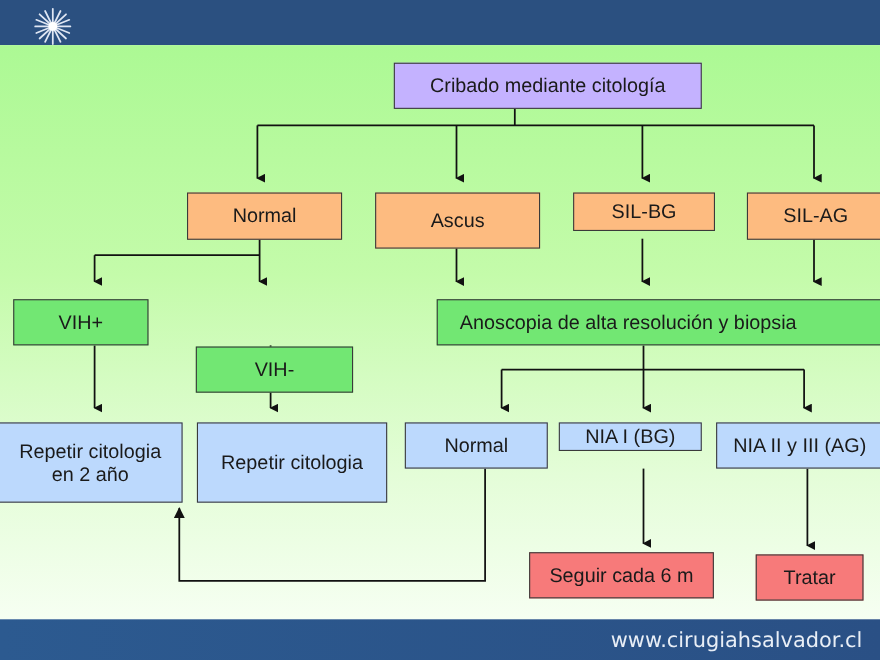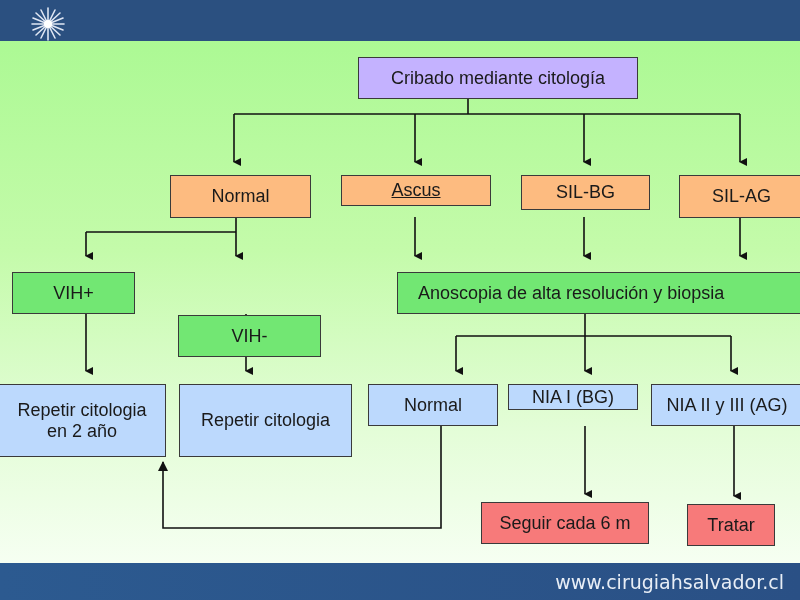--- a/index.html
+++ b/index.html
@@ -94,37 +94,37 @@
     <line x1="585" y1="426" x2="585" y2="494" marker-end="url(#ah)"></line>
     <line x1="734" y1="426" x2="734" y2="496" marker-end="url(#ah)"></line>
 
     <polyline points="441,426 441,528 163,528 163,462" marker-end="url(#ahUp)"></polyline>
   </g>
 </svg>
 
 <div class="box purple" style="left:358px;top:57px;width:280px;height:42px;">Cribado mediante citología</div>
 
 <div class="box orange" style="left:170px;top:175px;width:141px;height:43px;">Normal</div>
-<div class="box orange" style="left:341px;top:175px;width:150px;height:31px;text-decoration:underline;">Ascus</div>
+<div class="box orange" style="left:341px;top:175px;width:150px;height:51px;">Ascus</div>
 <div class="box orange" style="left:521px;top:175px;width:129px;height:35px;">SIL-BG</div>
 <div class="box orange" style="left:679px;top:175px;width:125px;height:43px;">SIL-AG</div>
 
 <div class="box green" style="left:12px;top:272px;width:123px;height:42px;">VIH+</div>
 <div class="box green" style="left:178px;top:272px;width:143px;height:42px;margin-top:43px;">VIH-</div>
 <div class="box green" style="left:397px;top:272px;width:410px;height:42px;justify-content:flex-start;padding-left:20px;">Anoscopia de alta resolución y biopsia</div>
 
 <div class="box blue" style="left:-2px;top:384px;width:168px;height:73px;flex-direction:column;">
   <span>Repetir citologia</span>
   <span>en 2 año</span>
 </div>
 <div class="box blue" style="left:179px;top:384px;width:173px;height:73px;flex-direction:column;">
   <span>Repetir citologia</span>
 </div>
 <div class="box blue" style="left:368px;top:384px;width:130px;height:42px;">Normal</div>
 <div class="box blue" style="left:508px;top:384px;width:130px;height:26px;">NIA I (BG)</div>
 <div class="box blue" style="left:651px;top:384px;width:152px;height:42px;">NIA II y III (AG)</div>
 
 <div class="box red" style="left:481px;top:502px;width:168px;height:42px;">Seguir cada 6 m</div>
-<div class="box red" style="left:687px;top:504px;width:88px;height:42px;">Tratar</div>
+<div class="box red" style="left:687px;top:504px;width:98px;height:42px;">Tratar</div>
 
 <div class="footer-bar">
   <span class="footer-text">www.cirugiahsalvador.cl</span>
 </div>
 
 </body></html>

